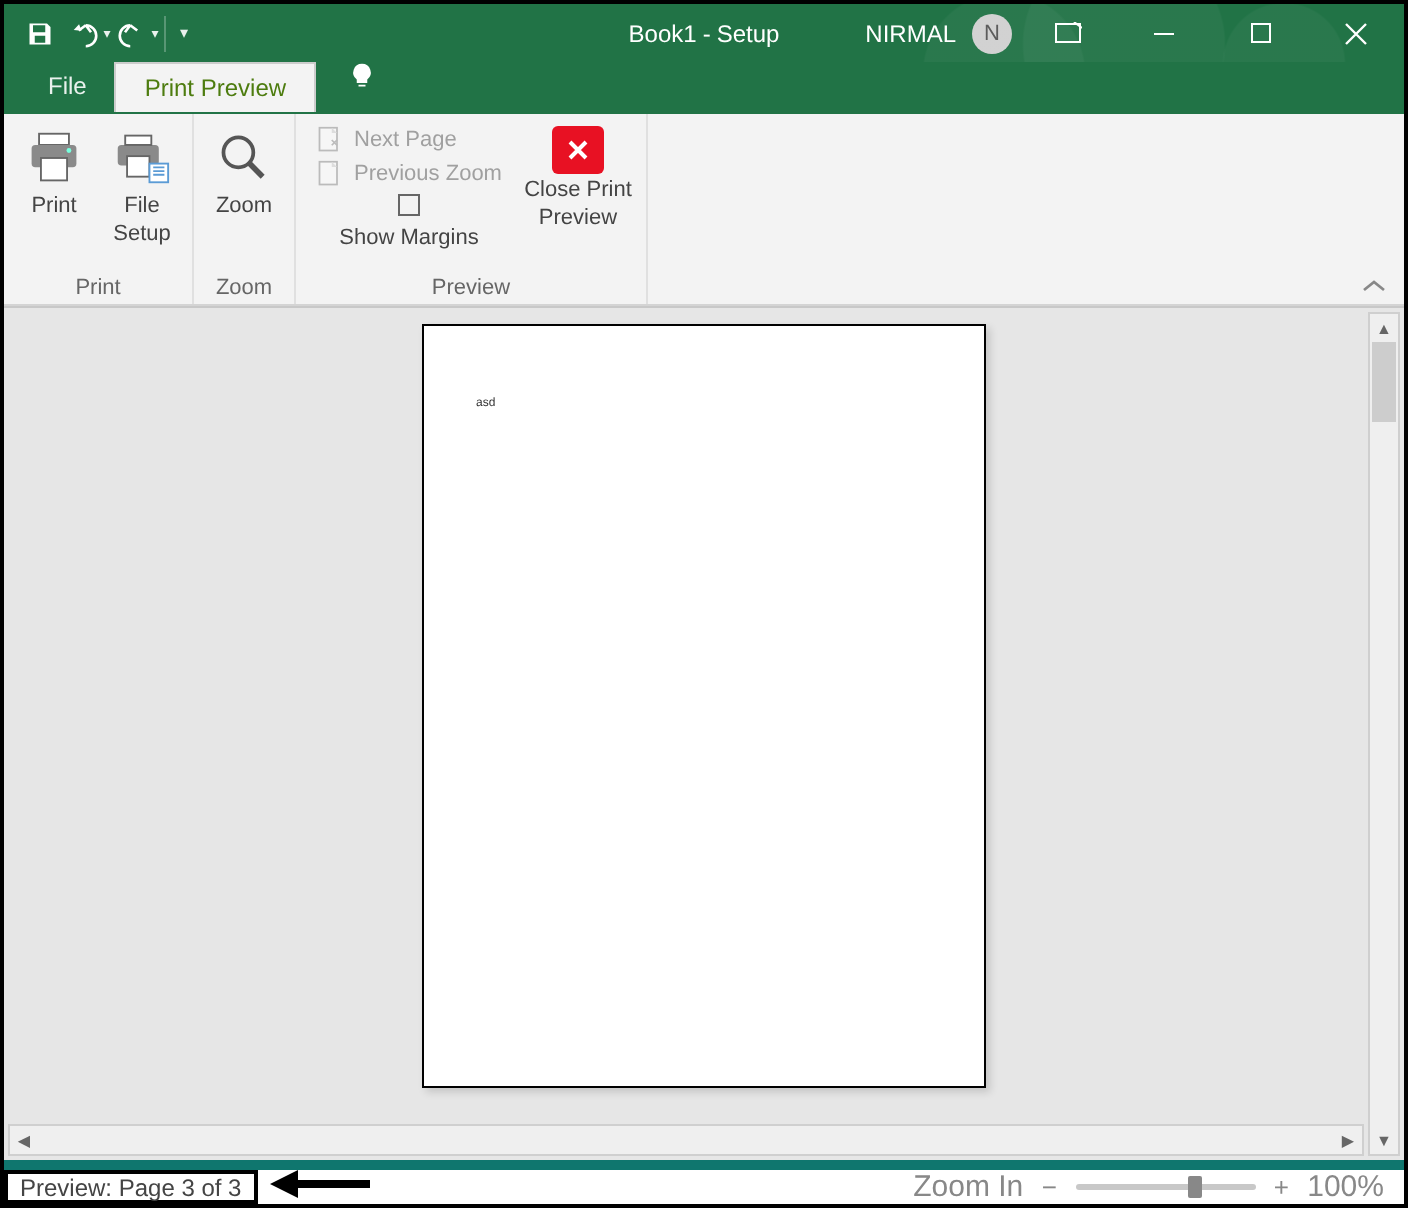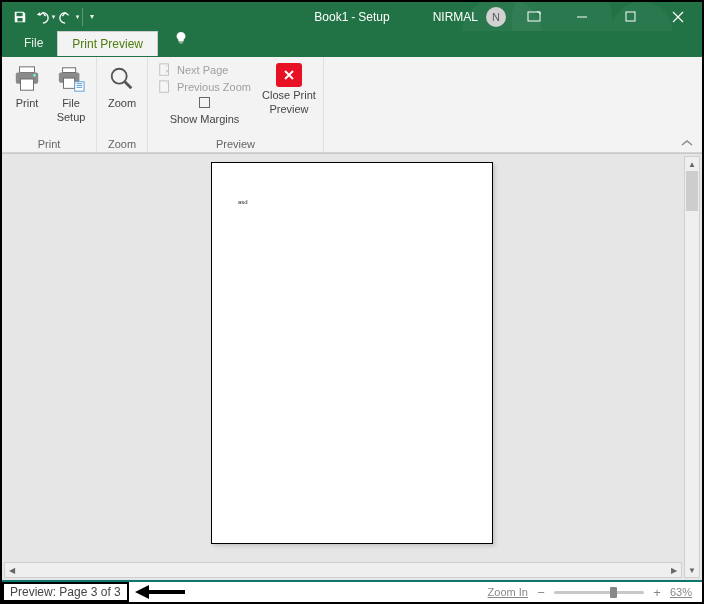--- a/index.html
+++ b/index.html
@@ -73,30 +73,30 @@
 
   .page{
     position:absolute;top:8px;left:50%;transform:translateX(-50%);
     width:282px;height:382px;background:#fff;border:1.5px solid #000;
     box-shadow:2px 2px 4px rgba(0,0,0,0.15);
   }
   .page-content{position:absolute;top:36px;left:26px;font-size:6px;color:#333;}
 
   
   .statusbar{
-    position:absolute;left:0;right:0;bottom:0;height:22px;background:#fff;border-top:2px solid #0f766e;
-    display:flex;align-items:center;font-size:11px;color:#444;
+    position:absolute;left:0;right:0;bottom:0;height:22px;background:#fff;border-top:5px solid #0f766e;
+    display:flex;align-items:flex-start;font-size:11px;color:#444;
   }
   .status-left{border:2px solid #000;padding:1px 6px;margin:0;font-size:12px;height:100%;display:flex;align-items:center;}
   .annot-arrow{margin-left:6px;}
   .zoom-group{margin-left:auto;display:flex;align-items:center;gap:6px;padding-right:10px;color:#888;}
   .zslider{width:90px;height:3px;background:#c8c8c8;position:relative;border-radius:2px;}
   .zslider .knob{position:absolute;top:-4px;left:56px;width:7px;height:11px;background:#888;border-radius:1px;}
   .zbtn{width:14px;text-align:center;cursor:pointer;font-size:13px;line-height:1;}
-  .zoom-label{font-size:11px;text-decoration:underline;}
+  .zoom-label{font-size:15px;}
 
   
   svg { display:block; }
   .checkbox-empty{width:11px;height:11px;border:1px solid #666;display:inline-block;}
 </style>
 </head>
 <body>
 
 <div class="titlebar">
   <div class="qat">
@@ -281,15 +281,15 @@
   <svg class="annot-arrow" width="50" height="14" viewBox="0 0 50 14">
     <path fill="#000" d="M50 5H14v-5L0 7l14 7V9h36z"></path>
   </svg>
   <div class="zoom-group">
     <span class="zoom-label">Zoom In</span>
     <span class="zbtn">−</span>
     <div class="zslider">
         <div class="knob"></div>
       </div>
     <span class="zbtn">+</span>
-    <span class="zoom-label">63%</span>
+    <span class="zoom-label">100%</span>
   </div>
 </div>
 
 </body></html>

